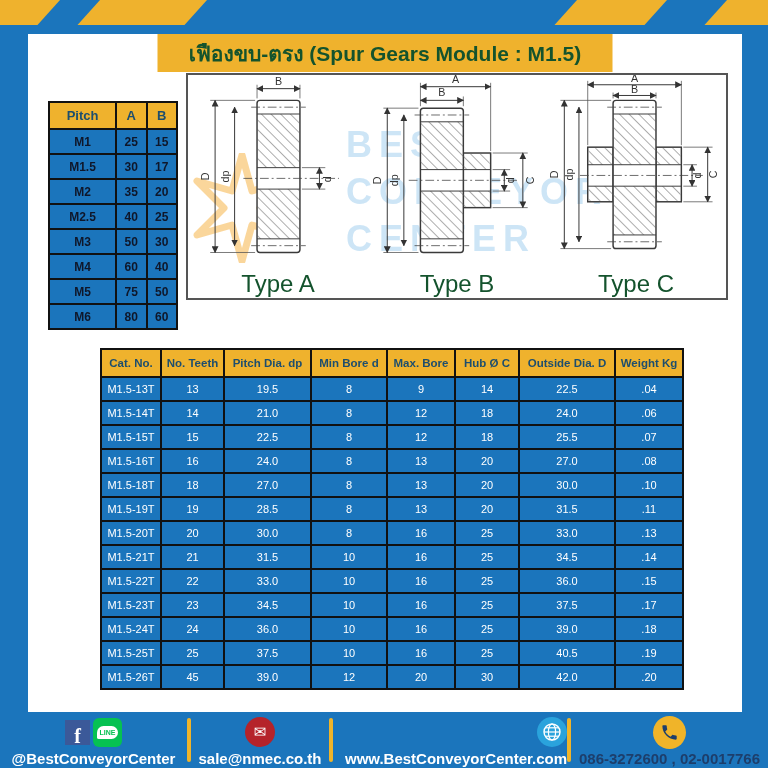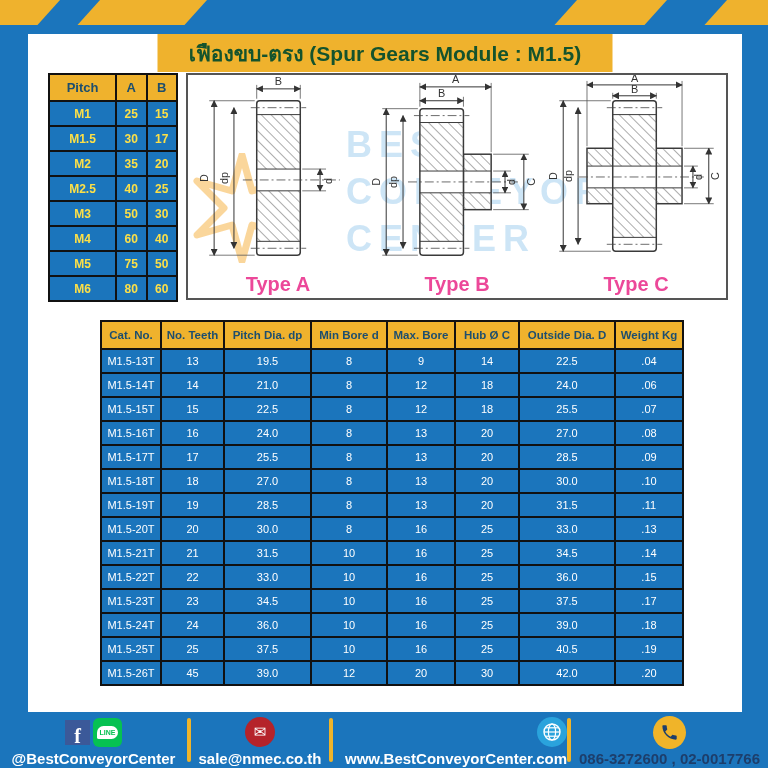--- a/index.html
+++ b/index.html
@@ -22,40 +22,40 @@
     position: absolute; left: 28px; top: 34px; width: 714px; height: 678px;
     background: #ffffff;
   }
   .title-box {
     position: absolute; left: 50%; top: 0; transform: translateX(-50%);
     width: 455px; height: 38px; background: #efb22d;
     display: flex; align-items: center; justify-content: center;
     color: #14532d; font-size: 21px; font-weight: bold; white-space: nowrap;
   }
   
-  table { border-collapse: collapse; }
+  table { border-collapse: collapse; margin-top: 28px; }
   .pitch-table { position: absolute; left: 20px; top: 39px; width: 130px; }
   .pitch-table th, .pitch-table td { border: 2px solid #111; text-align: center; }
   .pitch-table th { background: #efb22d; color: #1d4e6e; font-size: 13px; height: 27px; }
-  .pitch-table td { background: #1b75bc; color: #fde047; font-size: 12px; height: 25px; font-weight: bold; }
+  .pitch-table td { background: #1b75bc; color: #0f172a; font-size: 12px; height: 25px; font-weight: bold; }
   
   .diagram-panel {
     position: absolute; left: 158px; top: 39px; width: 542px; height: 227px;
     background: #fff; border: 2px solid #555;
     display: flex; justify-content: space-between; padding: 0 2px;
   }
   .wm { position: absolute; z-index: 0; font-weight: bold; letter-spacing: 7px;
         color: rgba(90, 170, 226, 0.30); font-size: 36px; line-height: 1; pointer-events: none; }
   .wm.l1 { left: 158px; top: 52px; }
   .wm.l2 { left: 158px; top: 99px; }
   .wm.l3 { left: 158px; top: 146px; }
   .wm-star { position: absolute; left: 4px; top: 78px; z-index: 0; opacity: 0.45; pointer-events: none; }
   .diagram-block { position: relative; z-index: 1; width: 176px; display: flex; flex-direction: column; align-items: center; }
   .diagram-block svg { display: block; }
-  .diagram-caption { color: #ec4899; font-weight: bold; font-size: 20px; margin-top: -2px; }
+  .diagram-caption { color: #14532d; font-weight: normal; font-size: 24px; margin-top: -2px; }
   .dim-text { font-size: 11px; fill: #333; font-family: "Liberation Sans", sans-serif; }
   
   .main-table { position: absolute; left: 72px; top: 286px; width: 582px; table-layout: fixed; }
   .main-table th, .main-table td { border: 2px solid #111; text-align: center; overflow: hidden; }
   .main-table th { background: #efb22d; color: #1d4e6e; font-size: 11.5px; height: 28px; }
   .main-table td { background: #1b75bc; color: #fff; font-size: 11px; height: 24px; }
   .main-table col:nth-child(1){ width: 60px; }
   .main-table col:nth-child(2){ width: 63px; }
   .main-table col:nth-child(3){ width: 87px; }
   .main-table col:nth-child(4){ width: 76px; }
@@ -344,30 +344,20 @@
           <td>M1.5-16T</td>
           <td>16</td>
           <td>24.0</td>
           <td>8</td>
           <td>13</td>
           <td>20</td>
           <td>27.0</td>
           <td>.08</td>
         </tr>
         <tr>
-          <td>M1.5-17T</td>
-          <td>17</td>
-          <td>25.5</td>
-          <td>8</td>
-          <td>13</td>
-          <td>20</td>
-          <td>28.5</td>
-          <td>.09</td>
-        </tr>
-        <tr>
           <td>M1.5-18T</td>
           <td>18</td>
           <td>27.0</td>
           <td>8</td>
           <td>13</td>
           <td>20</td>
           <td>30.0</td>
           <td>.10</td>
         </tr>
         <tr>

